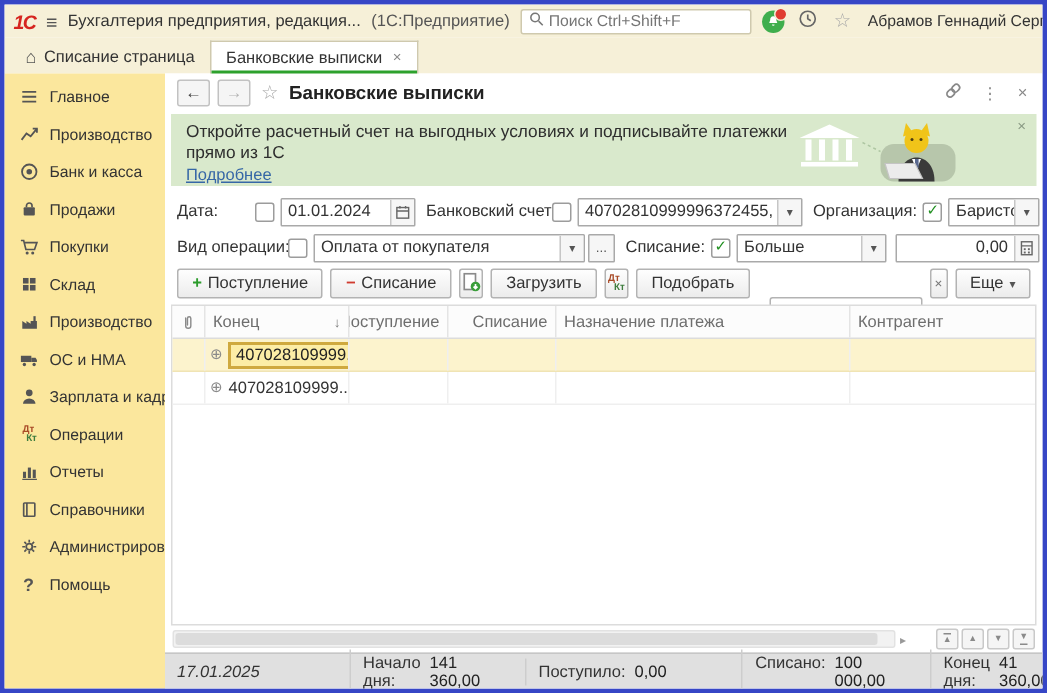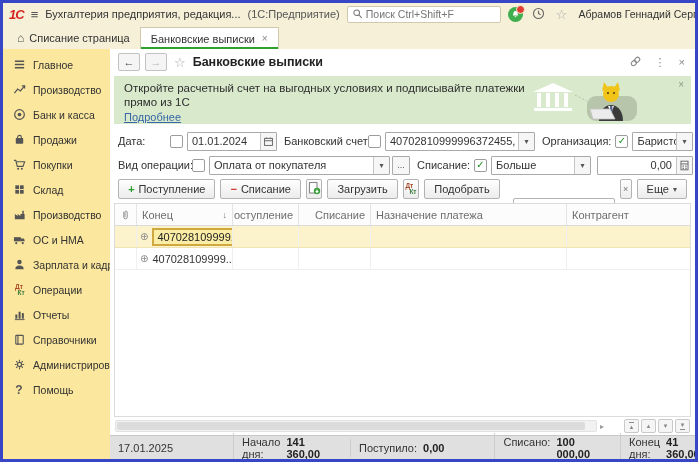--- a/index.html
+++ b/index.html
@@ -105,24 +105,24 @@
   .hthumb { position:absolute; left:1px; top:1px; bottom:1px; width:468px; background:#dcdcdc; border-radius:2px; }
   .harr { color:#999; font-size:8px; }
   .navgrp { margin-left:auto; display:flex; gap:2px; }
   .nbtn { width:15px; height:14px; border:1px solid #c9c9c9; background:#f5f5f5; border-radius:2px; display:flex; align-items:center; justify-content:center; }
   .nbtn span { font-size:6px; color:#8a8a8a; line-height:1; }
   .nbtn.cap-t span { border-top:1px solid #8a8a8a; padding-top:1px; }
   .nbtn.cap-b span { border-bottom:1px solid #8a8a8a; padding-bottom:1px; }
 
   
   .statusbar { height:24px; background:#e0e0e0; border-top:1px solid #c6c6c6; display:flex; align-items:center; padding:0 8px; flex:none; font-size:11px; color:#333; }
-  .sb-date { width:95px; }
+  .sb-date { width:95px;font-style:italic; }
   .sb-grp { display:flex; gap:6px; padding:3px 8px; border-left:1px solid #cdcdcd; }
   .g1 { margin-left:60px; } .g2 { margin-left:22px; } .g3 { margin-left:42px; } .g4 { margin-left:22px; }
-  .sb-grp b { font-weight:bold; color:#222; }
+  .sb-grp b { font-weight:normal; color:#222; }
 </style>
 </head>
 <body>
 
 <div class="window">
 
   <div class="topbar">
     <span class="logo">1С</span>
     <span class="hamb">≡</span>
     <span class="app-title">Бухгалтерия предприятия, редакция...</span>

